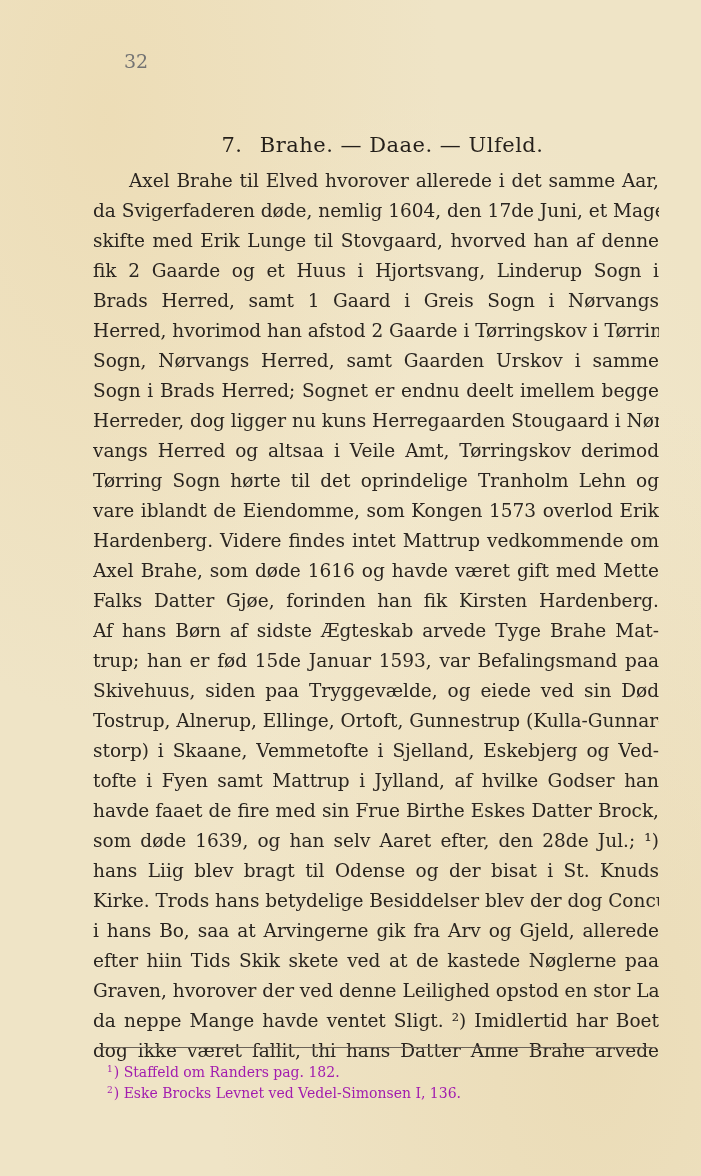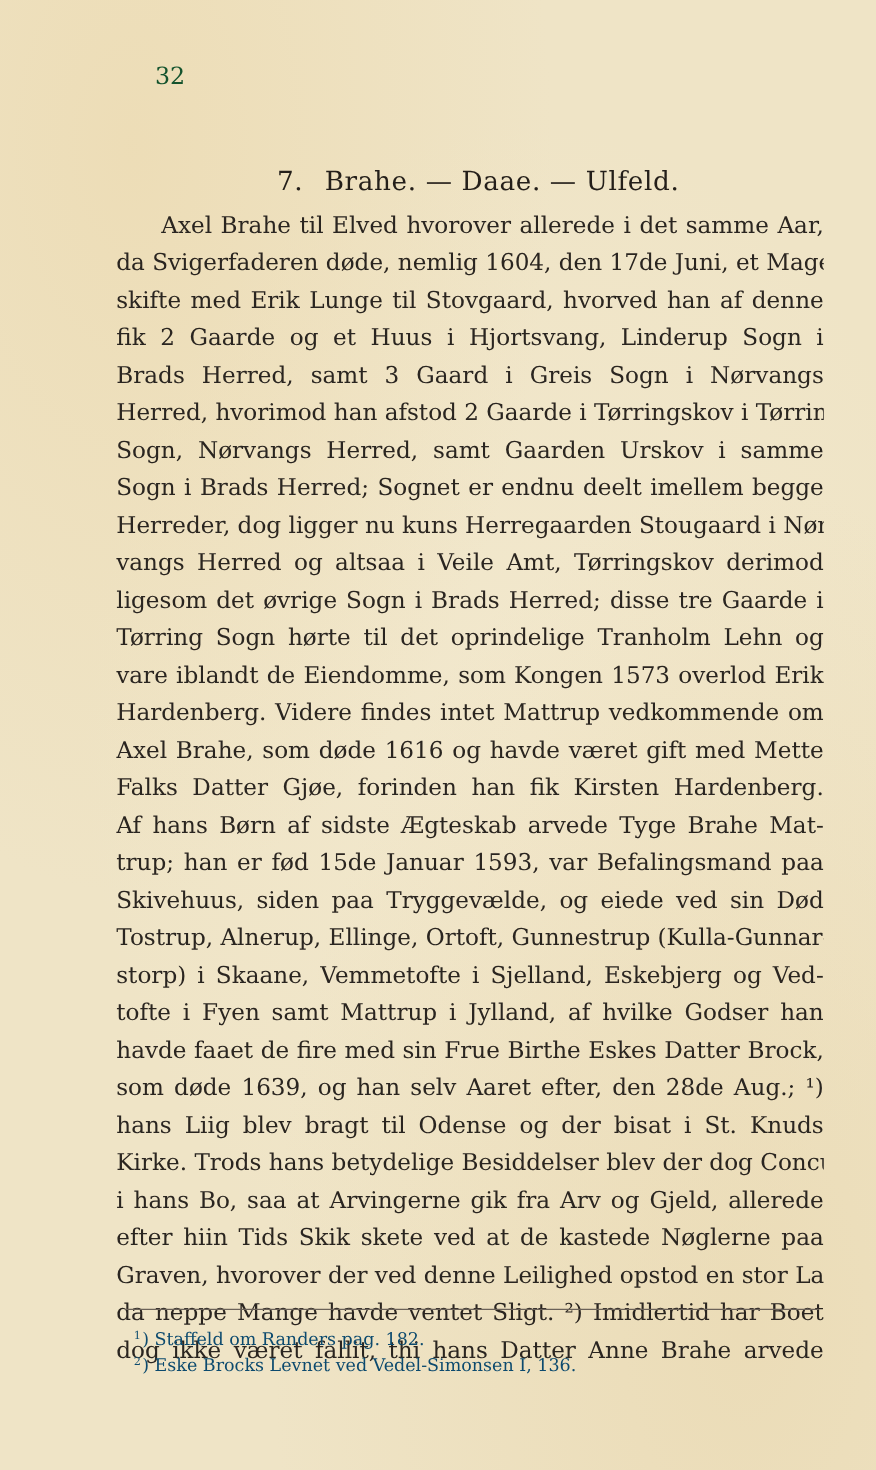--- a/index.html
+++ b/index.html
@@ -9,21 +9,21 @@
     background-image:
       radial-gradient(ellipse at 15% 10%, rgba(235,215,170,0.55), rgba(0,0,0,0) 40%),
       radial-gradient(ellipse at 85% 90%, rgba(230,210,165,0.45), rgba(0,0,0,0) 45%),
       radial-gradient(ellipse at 60% 50%, rgba(245,236,212,0.5), rgba(0,0,0,0) 60%);
     font-family: "DejaVu Serif", serif;
     color: #2a2520;
     position: relative;
   }
   .page-number {
     position: absolute; left: 124px; top: 50px;
-    font-size: 19px; font-family: "DejaVu Serif", serif; color: #14532d;
+    font-size: 19px; font-family: "DejaVu Serif", serif; color: #737373;
   }
   .section-heading {
     position: absolute; left: 0; width: 701px; top: 133px;
     text-align: center; font-size: 21px; letter-spacing: 0.5px; color: #241f1a; margin-left: 32px;
   }
   .section-heading .num { margin-right: 10px; }
   .body-text {
     position: absolute; left: 93px; top: 166px; width: 566px;
   }
   .line {
@@ -32,58 +32,57 @@
     overflow: hidden;
   }
   .line.first { text-indent: 36px; }
   .rule {
     position: absolute; left: 100px; width: 555px; top: 1047px;
     height: 1px; background: #6b6258;
   }
   .footnotes {
     position: absolute; left: 107px; top: 1059px; width: 520px;
   }
-  .footnote { font-size: 14px; line-height: 21px; height: 21px; white-space: nowrap; color: #0c4a6e; }
+  .footnote { font-size: 14px; line-height: 21px; height: 21px; white-space: nowrap; color: #a21caf; }
   .footnote sup { font-size: 9px; vertical-align: 5px; margin-right: 1px; }
 </style>
 </head>
 <body>
 
 <div class="page-number">32</div>
 
 <div class="section-heading">
   <span class="num">7.</span>
   <span>Brahe. — Daae. — Ulfeld.</span>
 </div>
 
 <div class="body-text">
   <div class="line first">Axel Brahe til Elved hvorover allerede i det samme Aar,</div>
   <div class="line">da Svigerfaderen døde, nemlig 1604, den 17de Juni, et Mage-</div>
   <div class="line">skifte med Erik Lunge til Stovgaard, hvorved han af denne</div>
   <div class="line">fik 2 Gaarde og et Huus i Hjortsvang, Linderup Sogn i</div>
-  <div class="line">Brads Herred, samt 3 Gaard i Greis Sogn i Nørvangs</div>
+  <div class="line">Brads Herred, samt 1 Gaard i Greis Sogn i Nørvangs</div>
   <div class="line">Herred, hvorimod han afstod 2 Gaarde i Tørringskov i Tørring</div>
   <div class="line">Sogn, Nørvangs Herred, samt Gaarden Urskov i samme</div>
   <div class="line">Sogn i Brads Herred; Sognet er endnu deelt imellem begge</div>
   <div class="line">Herreder, dog ligger nu kuns Herregaarden Stougaard i Nør-</div>
   <div class="line">vangs Herred og altsaa i Veile Amt, Tørringskov derimod</div>
-  <div class="line">ligesom det øvrige Sogn i Brads Herred; disse tre Gaarde i</div>
   <div class="line">Tørring Sogn hørte til det oprindelige Tranholm Lehn og</div>
   <div class="line">vare iblandt de Eiendomme, som Kongen 1573 overlod Erik</div>
   <div class="line">Hardenberg. Videre findes intet Mattrup vedkommende om</div>
   <div class="line">Axel Brahe, som døde 1616 og havde været gift med Mette</div>
   <div class="line">Falks Datter Gjøe, forinden han fik Kirsten Hardenberg.</div>
   <div class="line">Af hans Børn af sidste Ægteskab arvede Tyge Brahe Mat-</div>
   <div class="line">trup; han er fød 15de Januar 1593, var Befalingsmand paa</div>
   <div class="line">Skivehuus, siden paa Tryggevælde, og eiede ved sin Død</div>
   <div class="line">Tostrup, Alnerup, Ellinge, Ortoft, Gunnestrup (Kulla-Gunnar-</div>
   <div class="line">storp) i Skaane, Vemmetofte i Sjelland, Eskebjerg og Ved-</div>
   <div class="line">tofte i Fyen samt Mattrup i Jylland, af hvilke Godser han</div>
   <div class="line">havde faaet de fire med sin Frue Birthe Eskes Datter Brock,</div>
-  <div class="line">som døde 1639, og han selv Aaret efter, den 28de Aug.; ¹)</div>
+  <div class="line">som døde 1639, og han selv Aaret efter, den 28de Jul.; ¹)</div>
   <div class="line">hans Liig blev bragt til Odense og der bisat i St. Knuds</div>
   <div class="line">Kirke. Trods hans betydelige Besiddelser blev der dog Concurs</div>
   <div class="line">i hans Bo, saa at Arvingerne gik fra Arv og Gjeld, allerede</div>
   <div class="line">efter hiin Tids Skik skete ved at de kastede Nøglerne paa</div>
   <div class="line">Graven, hvorover der ved denne Leilighed opstod en stor Larm,</div>
   <div class="line">da neppe Mange havde ventet Sligt. ²) Imidlertid har Boet</div>
   <div class="line">dog ikke været fallit, thi hans Datter Anne Brahe arvede</div>
 </div>
 
 <div class="rule"></div>

